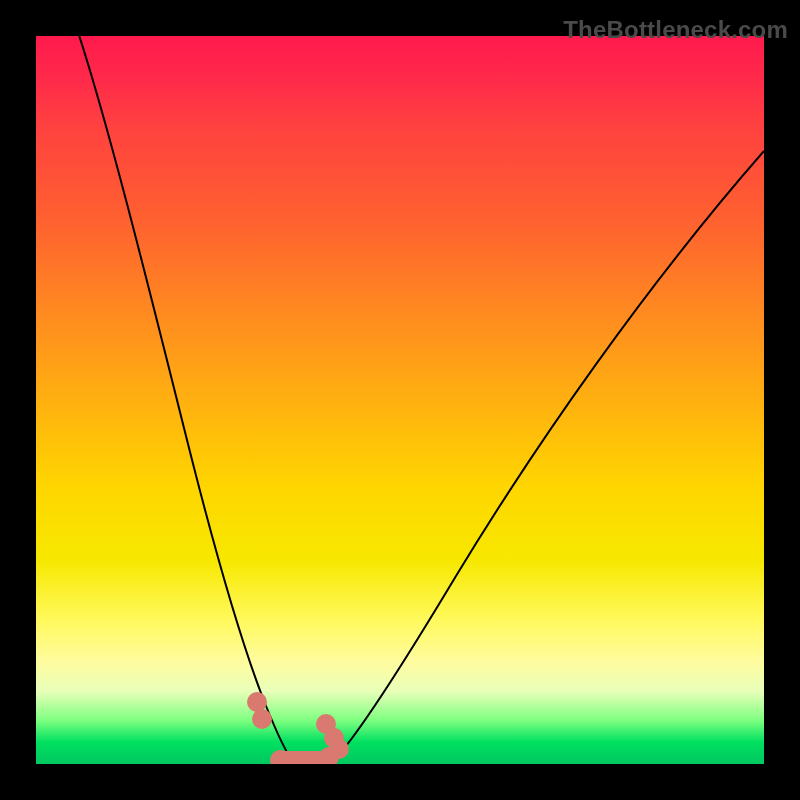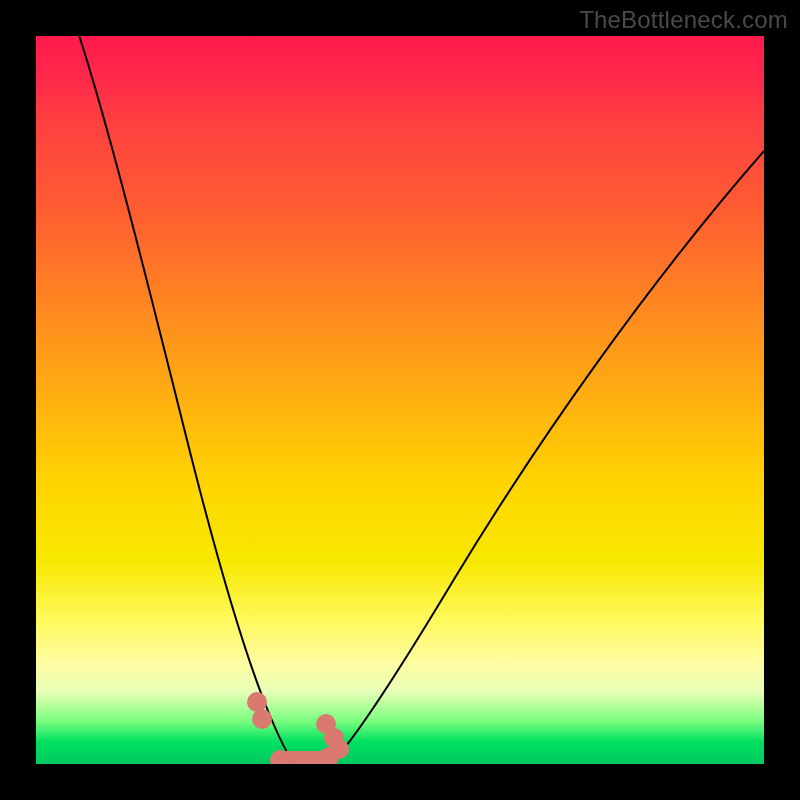--- a/index.html
+++ b/index.html
@@ -43,25 +43,25 @@
       #fff95a 80%,
       #fffca0 86%,
       #e8ffb8 90%,
       #7eff80 94%,
       #00e060 97%,
       #00c860 100%
     );
   }
   .watermark {
     position: absolute;
-    top: 6px;
+    top: 16px;
     right: 12px;
     color: #4a4a4a;
     font-size: 24px;
-    font-weight: 400;
+    font-weight: 700;
     letter-spacing: 0.2px;
     z-index: 10;
   }
   svg.curves {
     position: absolute;
     inset: 0;
     width: 100%;
     height: 100%;
   }
   .curve {

